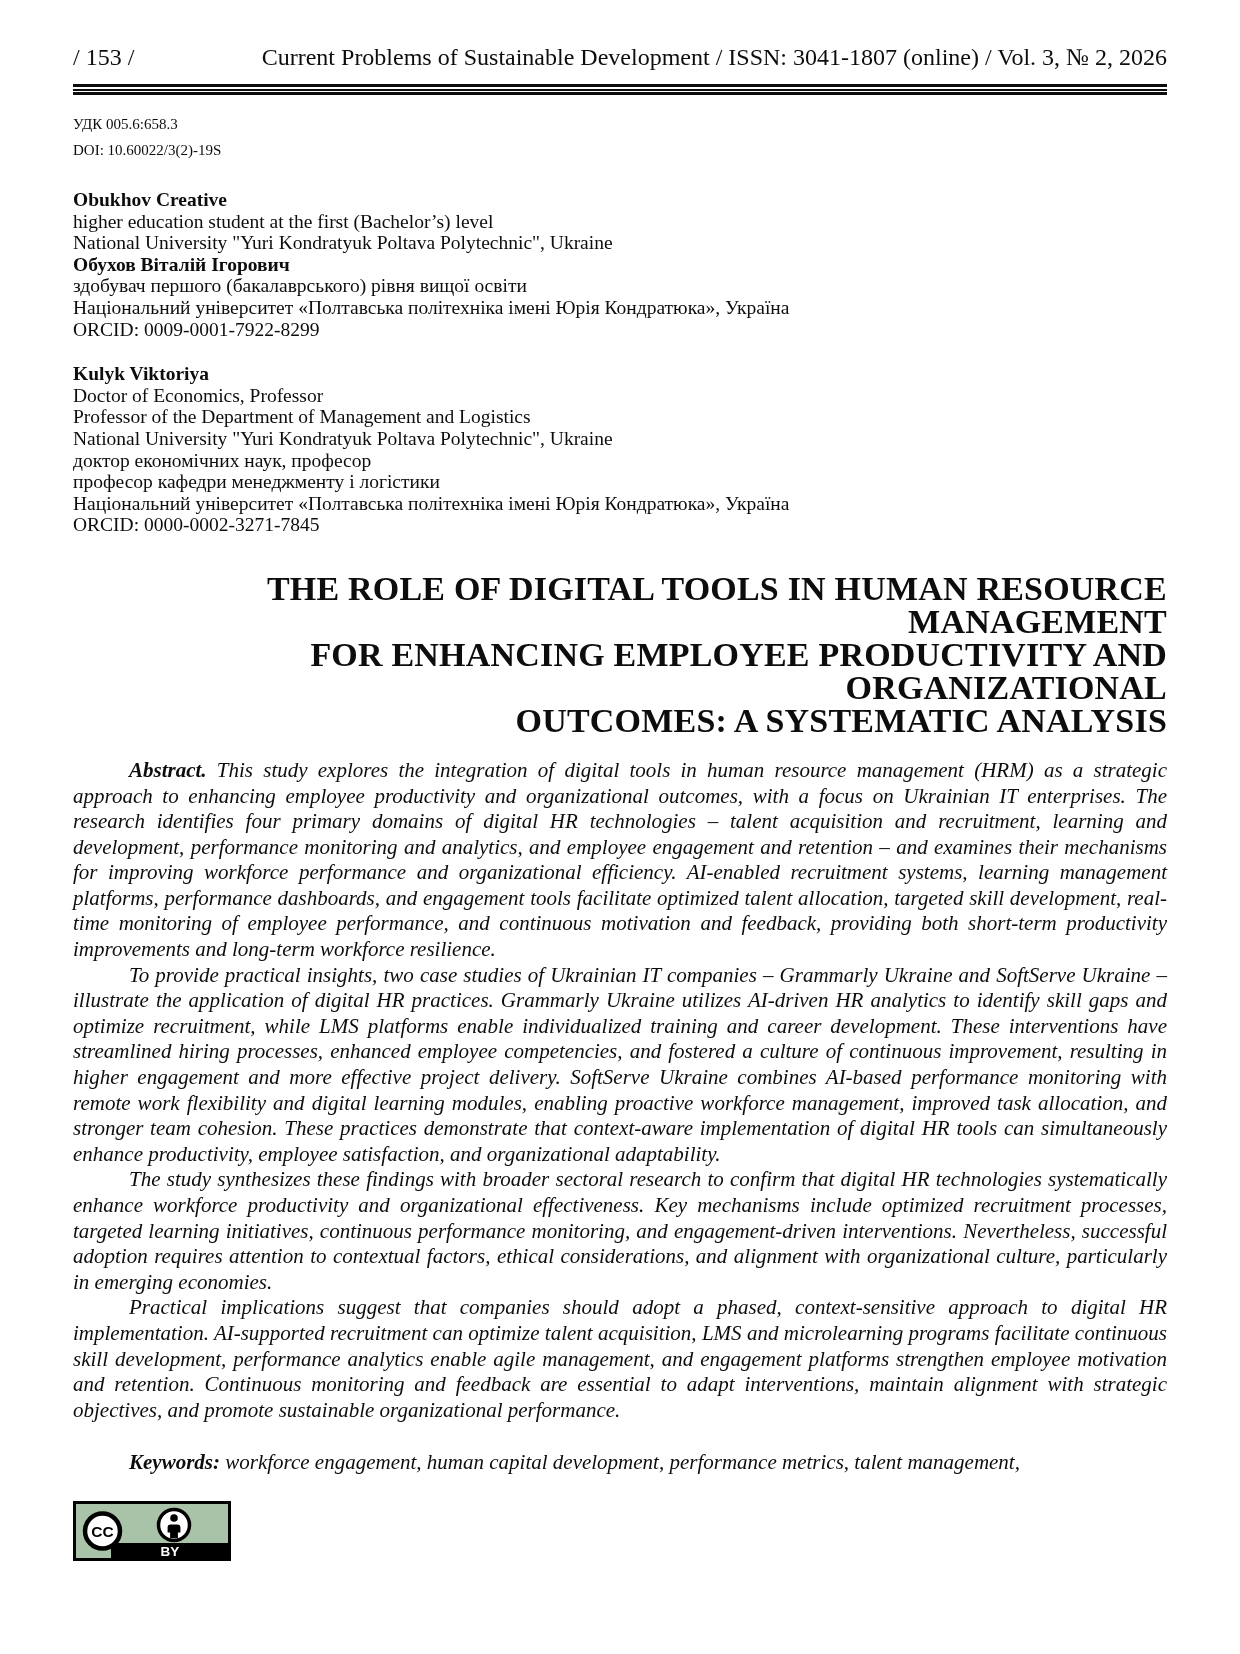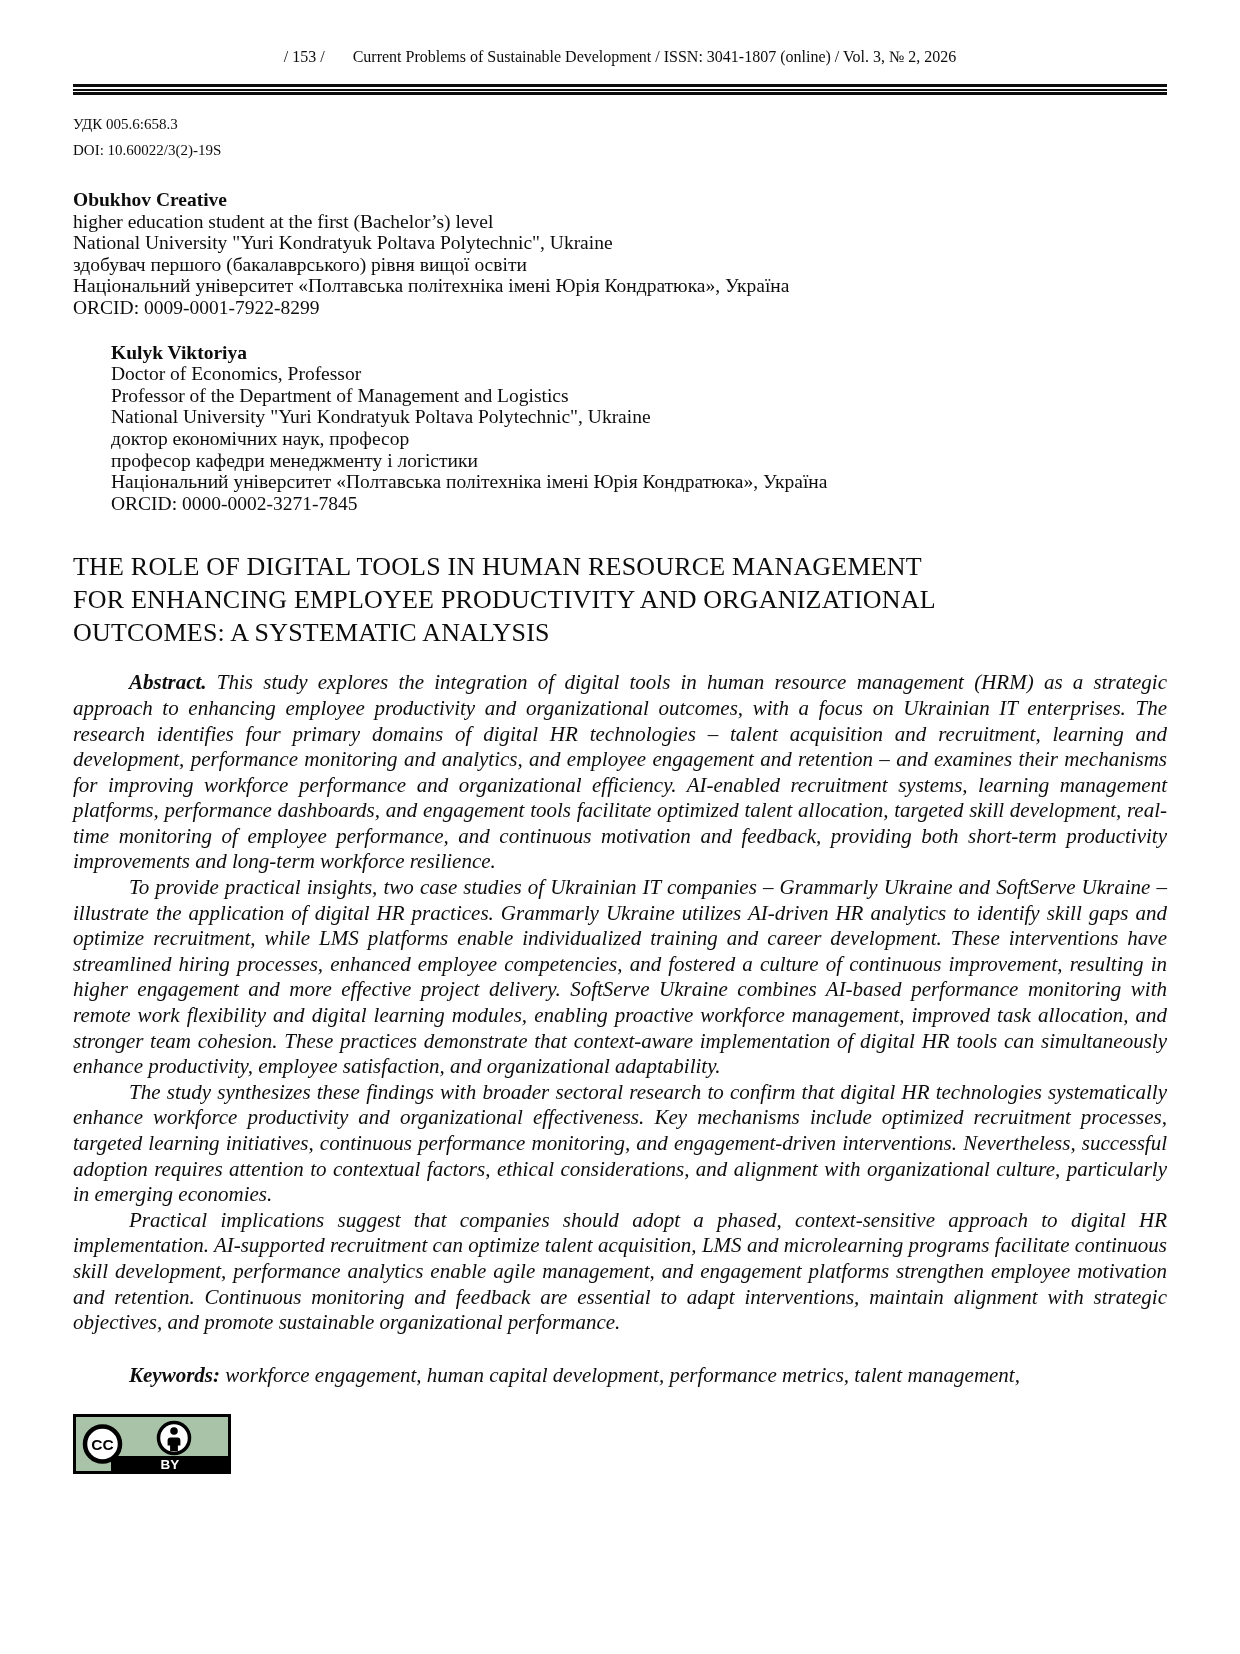--- a/index.html
+++ b/index.html
@@ -14,23 +14,23 @@
     box-sizing: border-box;
     background: #ffffff;
     color: #0d0d0d;
     font-family: "Liberation Serif", "DejaVu Serif", serif;
     padding: 44px 73px 0 73px;
     overflow: hidden;
   }
   
   .page-header {
     display: flex;
-    justify-content: center;
+    justify-content: space-between;
     align-items: baseline;
-    font-size: 16px;
+    font-size: 24px;
     line-height: 26px;
     gap: 28px;
   }
   .double-rule {
     margin-top: 14px;
     height: 5px;
     border-top: 3px solid #0c0c0c;
     border-bottom: 3px solid #0c0c0c;
     position: relative;
   }
@@ -47,29 +47,29 @@
     margin-top: 16px;
     font-size: 15px;
     line-height: 26px;
   }
   
   .author-block {
     font-size: 19.5px;
     line-height: 21.6px;
   }
   .author-block.first { margin-top: 26px; }
-  .author-block.second { margin-top: 23px; margin-left: 38px; }
+  .author-block.second { margin-top: 23px; }
   .author-block .bold { font-weight: bold; }
   
   .article-title {
     margin: 36px 0 0 0;
-    text-align: left;
-    font-size: 26px;
+    text-align: right;
+    font-size: 34px;
     line-height: 33px;
-    font-weight: normal;
+    font-weight: bold;
     letter-spacing: 0.2px;
   }
   
   .abstract-section {
     margin-top: 21px;
     font-style: italic;
     font-size: 21px;
     line-height: 25.6px;
     text-align: justify;
   }
@@ -125,20 +125,21 @@
 
   <div class="meta-block">
     <div>УДК 005.6:658.3</div>
     <div>DOI: 10.60022/3(2)-19S</div>
   </div>
 
   <section class="author-block first">
     <div class="bold">Obukhov Creative</div>
     <div>higher education student at the first (Bachelor’s) level</div>
     <div>National University "Yuri Kondratyuk Poltava Polytechnic", Ukraine</div>
+    <div class="bold">Обухов Віталій Ігорович</div>
     <div>здобувач першого (бакалаврського) рівня вищої освіти</div>
     <div>Національний університет «Полтавська політехніка імені Юрія Кондратюка», Україна</div>
     <div>ORCID: 0009-0001-7922-8299</div>
   </section>
 
   <section class="author-block second">
     <div class="bold">Kulyk Viktoriya</div>
     <div>Doctor of Economics, Professor</div>
     <div>Professor of the Department of Management and Logistics</div>
     <div>National University "Yuri Kondratyuk Poltava Polytechnic", Ukraine</div>

